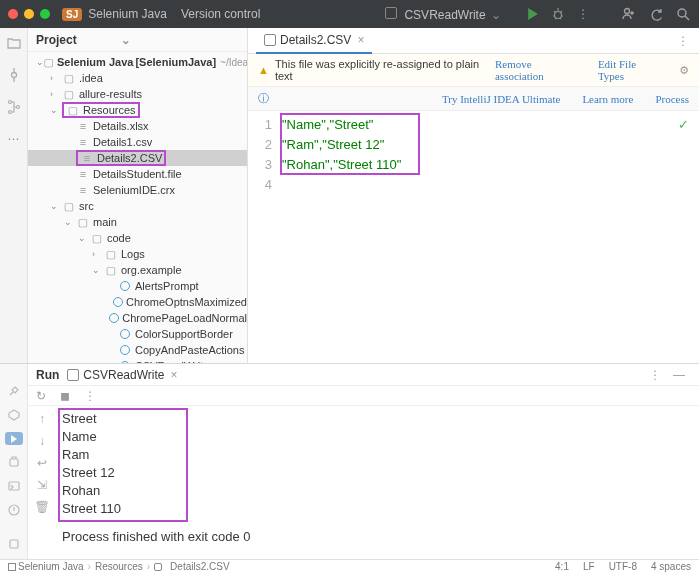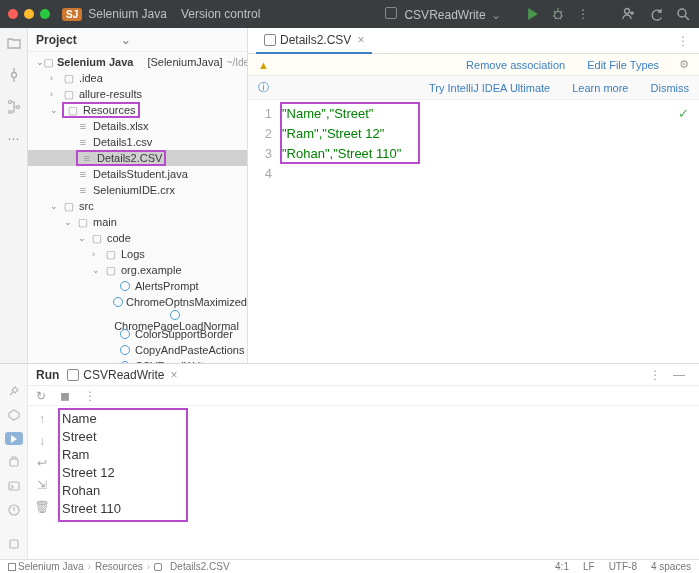--- a/index.html
+++ b/index.html
@@ -41,21 +41,21 @@
 .tab.active { border-bottom-color: #3b7fc4; }
 .tab-close { margin-left: 6px; opacity: 0.5; cursor: pointer; }
 .tabs-more { margin-left: auto; padding: 0 10px; opacity: 0.5; cursor: pointer; }
 
 .banner { display: flex; align-items: center; padding: 4px 10px; font-size: 11px; border-bottom: 1px solid #eee; gap: 6px; }
 .banner-warn { background: #fffdf5; }
 .banner-info { background: #f9f9f9; }
 .warn-ic { color: #d6a100; }
 .info-ic { color: #3b7fc4; }
 .banner-spacer { flex: 1; }
-.banner-link { color: #3b7fc4; cursor: pointer; }
+.banner-link { color: #3b7fc4; cursor: pointer; font-family: Liberation Serif, serif; }
 .gear-ic { opacity: 0.5; cursor: pointer; }
 
 .code { display: flex; flex: 1; font-family: "Menlo", "Consolas", monospace; font-size: 13px; position: relative; }
 .gutter { width: 34px; text-align: right; color: #aaa; padding-right: 10px; padding-top: 4px; line-height: 20px; }
 .code-body { flex: 1; padding-top: 4px; line-height: 20px; position: relative; }
 .str { color: #008100; }
 .code-highlight { position: absolute; border: 2px solid #b74bce; left: -2px; top: 2px; width: 140px; height: 62px; pointer-events: none; }
 .code-check { position: absolute; right: 10px; top: 6px; color: #4caf50; }
 
 .run-panel { height: 196px; border-top: 1px solid #d8d8d8; display: flex; }
@@ -157,21 +157,21 @@
   <div class="project-panel">
     <div class="panel-header">
       <span>Project</span>
       <span class="chev">⌄</span>
     </div>
     <div class="tree" id="tree">
       <div class="tree-row" style="padding-left:8px">
         <span class="tree-arrow">⌄</span>
         <span class="tree-icon folder-ic">▢</span>
         <b>Selenium Java</b>
-        <span style="margin-left:14px;font-weight:400">[SeleniumJava]</span>
+        <span style="margin-left:2px;font-weight:700">[SeleniumJava]</span>
         <span class="proj-path">~/IdeaProjects/S</span>
       </div>
     <div class="tree-row" style="padding-left: 22px;">
           <span class="tree-arrow">›</span>
           <span class="tree-icon folder-ic">▢</span>
           <span>.idea</span>
         </div>
         <div class="tree-row" style="padding-left: 22px;">
           <span class="tree-arrow">›</span>
           <span class="tree-icon folder-ic">▢</span>
@@ -197,21 +197,21 @@
         <div class="tree-row selected" style="padding-left: 36px;">
           <span class="tree-arrow"></span>
           <span class="highlight-box">
             <span class="tree-icon file-ic">≡</span>
             <span>Details2.CSV</span>
           </span>
         </div>
         <div class="tree-row" style="padding-left: 36px;">
           <span class="tree-arrow"></span>
           <span class="tree-icon file-ic">≡</span>
-          <span>DetailsStudent.java</span>
+          <span>DetailsStudent.file</span>
         </div>
         <div class="tree-row" style="padding-left: 36px;">
           <span class="tree-arrow"></span>
           <span class="tree-icon file-ic">≡</span>
           <span>SeleniumIDE.crx</span>
         </div>
         <div class="tree-row" style="padding-left: 22px;">
           <span class="tree-arrow">⌄</span>
           <span class="tree-icon folder-ic">▢</span>
           <span>src</span>
@@ -243,21 +243,21 @@
           </span>
           <span>AlertsPrompt</span>
         </div>
         <div class="tree-row" style="padding-left: 78px;">
           <span class="tree-arrow"></span>
           <span class="tree-icon">
             <span class="java-ic"></span>
           </span>
           <span>ChromeOptnsMaximized</span>
         </div>
-        <div class="tree-row" style="padding-left: 78px; flex-direction: column;">
+        <div class="tree-row" style="padding-left: 78px;">
           <span class="tree-arrow"></span>
           <span class="tree-icon">
             <span class="java-ic"></span>
           </span>
           <span>ChromePageLoadNormal</span>
         </div>
         <div class="tree-row" style="padding-left: 78px;">
           <span class="tree-arrow"></span>
           <span class="tree-icon">
             <span class="java-ic"></span>
@@ -285,35 +285,36 @@
     <div class="tabs">
       <div class="tab active">
         <span class="csv-icon"></span>
         <span>Details2.CSV</span>
         <span class="tab-close">×</span>
       </div>
       <div class="tabs-more">⋮</div>
     </div>
     <div class="banner banner-warn">
       <span class="warn-ic">▲</span>
+      <span>This file was explicitly re-assigned to plain text</span>
       <span class="banner-spacer"></span>
       <span class="banner-link">Remove association</span>
       <span style="width:10px"></span>
       <span class="banner-link">Edit File Types</span>
       <span style="width:8px"></span>
       <span class="gear-ic">⚙</span>
     </div>
     <div class="banner banner-info">
       <span class="info-ic">ⓘ</span>
       <span class="banner-spacer"></span>
       <span class="banner-link">Try IntelliJ IDEA Ultimate</span>
       <span style="width:10px"></span>
       <span class="banner-link">Learn more</span>
       <span style="width:10px"></span>
-      <span class="banner-link">Dismiss</span>
+      <span class="banner-link">Process</span>
     </div>
     <div class="code">
       <div class="gutter" id="gutter">
           <div>1</div>
           <div>2</div>
           <div>3</div>
           <div>4</div>
         </div>
       <div class="code-body" id="codebody">
         <div class="code-highlight"></div>
@@ -387,27 +388,28 @@
     <div class="run-body">
       <div class="run-side">
         <span>↑</span>
         <span>↓</span>
         <span>↩</span>
         <span>⇲</span>
         <span>🗑</span>
       </div>
       <div class="console" id="console">
         <div class="console-highlight"></div>
-      <div>Name</div>
-          <div>Street</div>
+      <div>Street</div>
+          <div>Name</div>
           <div>Ram</div>
           <div>Street 12</div>
           <div>Rohan</div>
           <div>Street 110</div>
           <div style="height: 10px;"></div>
+          <div>Process finished with exit code 0</div>
         </div>
     </div>
   </div>
 </div>
 
 <div class="statusbar">
   <span class="square"></span>
   <span class="sb-crumb">
     <span>Selenium Java</span>
     <span class="sb-sep">›</span>

